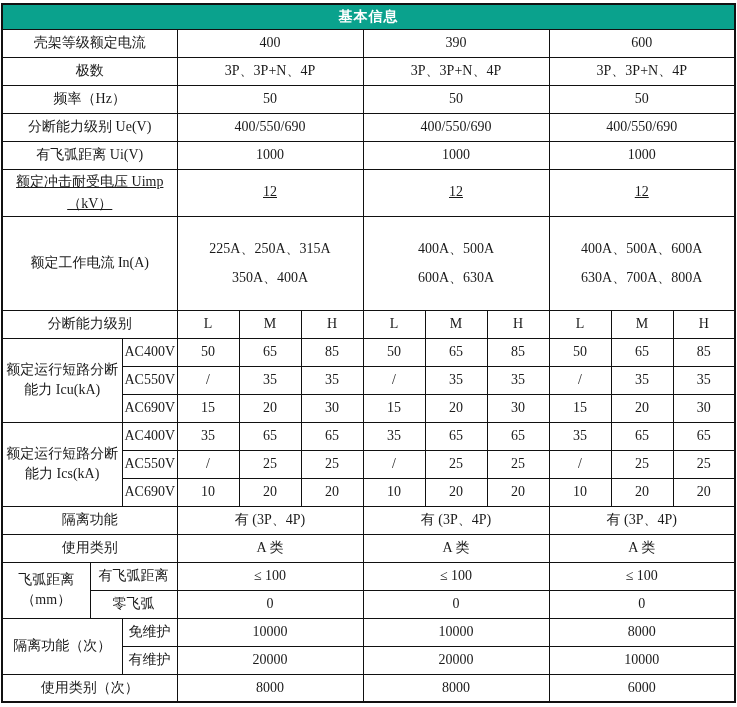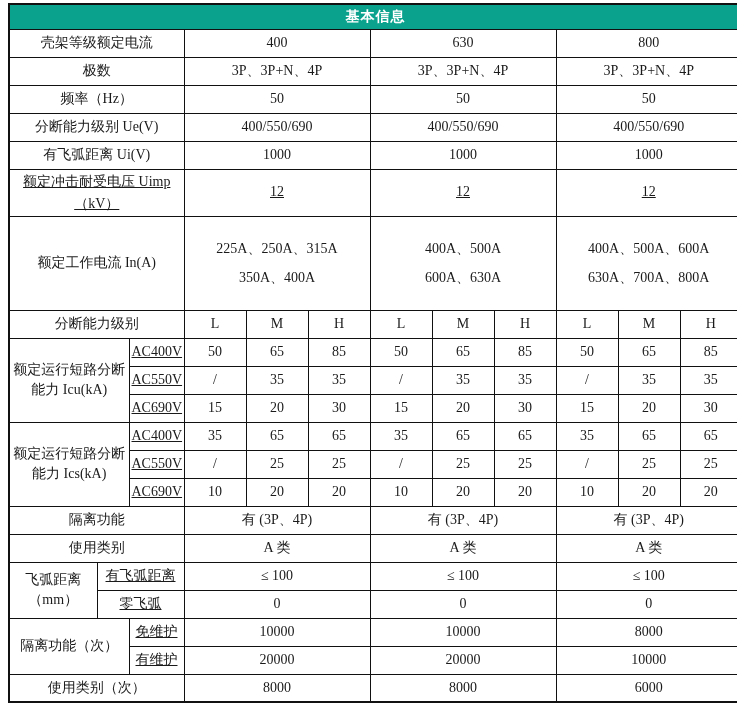--- a/index.html
+++ b/index.html
@@ -6,21 +6,21 @@
     margin: 0;
     padding: 0;
     background: #ffffff;
     font-family: "Liberation Serif", "DejaVu Serif", serif;
     color: #1a1a1a;
   }
   .page {
     width: 676px;
     height: 707px;
     box-sizing: border-box;
-    padding: 3px 1px 1px 8px;
+    padding: 3px 1px 1px 1px;
   }
   table.spec {
     width: 735px;
     table-layout: fixed;
     border-collapse: collapse;
     border: 2px solid #111111;
   }
   table.spec td {
     border: 1px solid #111111;
     text-align: center;
@@ -35,21 +35,21 @@
   tr.h-uimp    { height: 46px; text-decoration: underline; }
   tr.h-in      { height: 94px; }
   td.title-cell {
     background: #0aa28d;
     color: #ffffff;
     font-weight: bold;
     font-size: 17px;
     letter-spacing: 1px;
   }
   td.label { font-size: 14px; }
-  td.sublabel { font-size: 13px; text-decoration: underline; }
+  td.sublabel { font-size: 13px; }
   td.lmh { font-size: 13px; }
   td.val { font-size: 14px; }
   .line2 { display: block; }
   td.in-cell .line1, td.in-cell .line2 { display: block; line-height: 29px; }
   td.uimp-cell .l1, td.uimp-cell .l2 { display: block; line-height: 22px; }
   td.wraplabel { line-height: 1.85; }
 </style>
 </head>
 <body>
 
@@ -71,22 +71,22 @@
   </colgroup>
 
   <tbody>
         <tr class="h-title">
     <td colspan="12" class="title-cell" style="background: rgb(10, 162, 141); color: rgb(255, 255, 255);">基本信息</td>
   </tr>
 
   <tr class="h-std">
     <td colspan="3" class="label">壳架等级额定电流</td>
     <td colspan="3" class="val">400</td>
-    <td colspan="3" class="val">630</td>
-    <td colspan="3" class="val">800</td>
+    <td colspan="3" class="val">390</td>
+    <td colspan="3" class="val">600</td>
   </tr>
 
   <tr class="h-std">
     <td colspan="3" class="label">极数</td>
     <td colspan="3" class="val">3P、3P+N、4P</td>
     <td colspan="3" class="val">3P、3P+N、4P</td>
     <td colspan="3" class="val">3P、3P+N、4P</td>
   </tr>
 
   <tr class="h-std">

